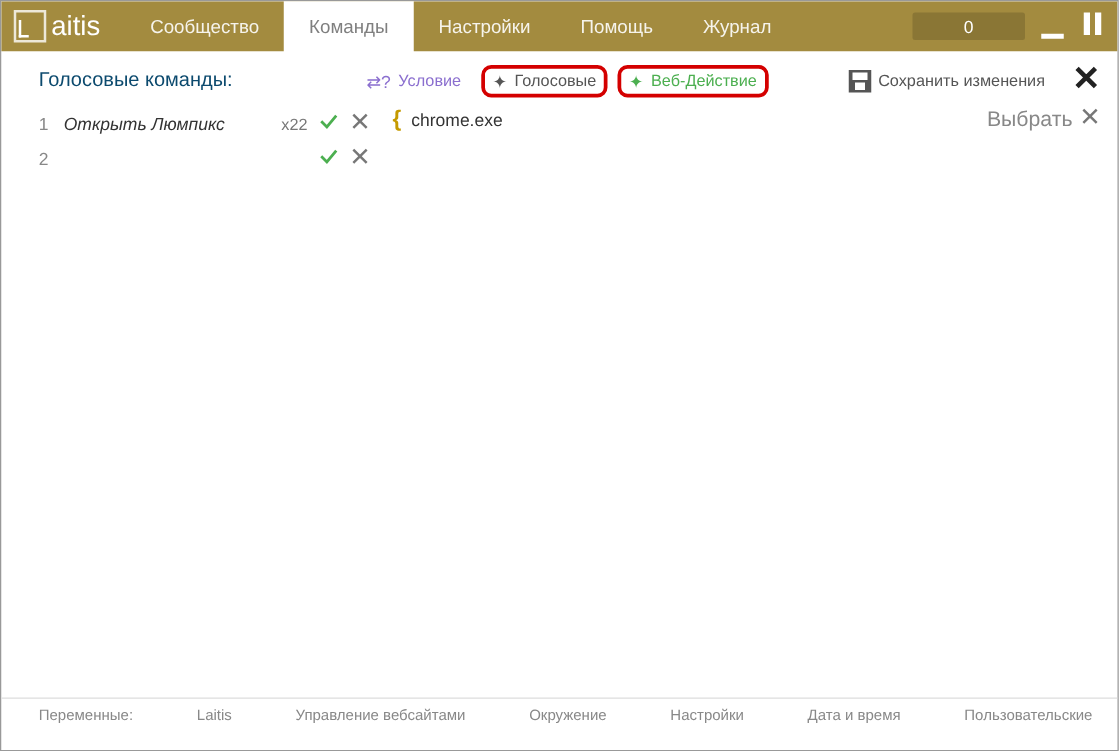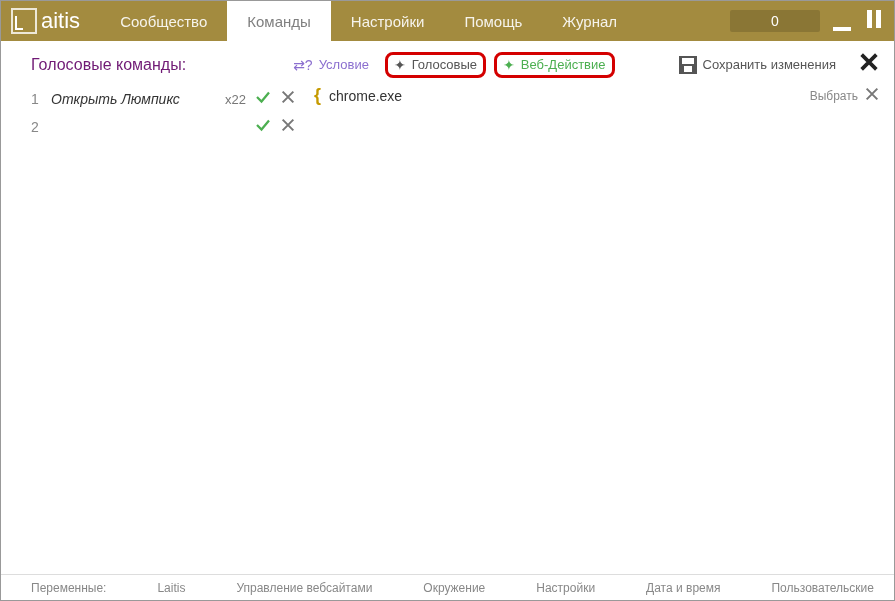--- a/index.html
+++ b/index.html
@@ -68,21 +68,21 @@
 .pause-icon { display: inline-flex; gap: 4px; }
 .pause-icon span { width: 5px; height: 18px; background: #fff; display: inline-block; }
 .minimize-bar { display:inline-block; width: 18px; height: 4px; background:#fff; position: relative; top: 4px; }
 
 .toolbar {
   display: flex;
   align-items: center;
   padding: 8px 14px 8px 30px;
   gap: 8px;
 }
-.toolbar-title { font-size: 16px; color: #701a75; }
+.toolbar-title { font-size: 16px; color: #0c4a6e; }
 .toolbar-spacer { flex: 1; }
 .tb-btn {
   display: inline-flex;
   align-items: center;
   gap: 6px;
   font-size: 13px;
   padding: 4px 8px;
   cursor: pointer;
   border-radius: 4px;
 }
@@ -140,25 +140,25 @@
 }
 .cond-row {
   display: flex;
   align-items: center;
   gap: 8px;
   font-size: 14px;
 }
 .brace { font-size: 18px; color: #c59a00; font-weight: bold; }
 .cond-label { color: #888; }
 .cond-val { color: #333; }
-.cond-right { margin-left: auto; display: flex; align-items: center; gap: 6px; color: #888; font-size: 12px; }
+.cond-right { margin-left: auto; display: flex; align-items: center; gap: 6px; color: #888; font-size: 17px; }
 
 .footer {
   position: absolute;
-  bottom: 0; left: 0; right: 0;
+  bottom: 16px; left: 0; right: 0;
   height: 26px;
   border-top: 1px solid #ddd;
   display: flex;
   align-items: center;
   padding: 0 20px 0 30px;
   font-size: 12px;
   color: #888;
   gap: 28px;
   justify-content: space-between;
 }

